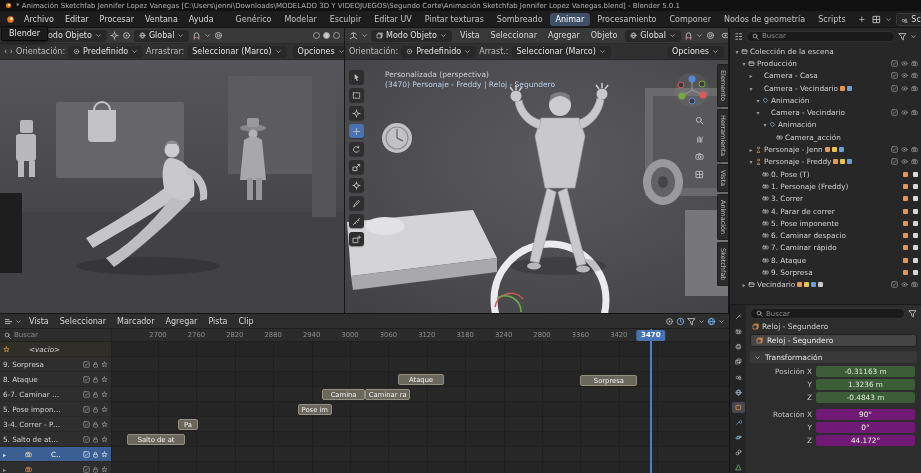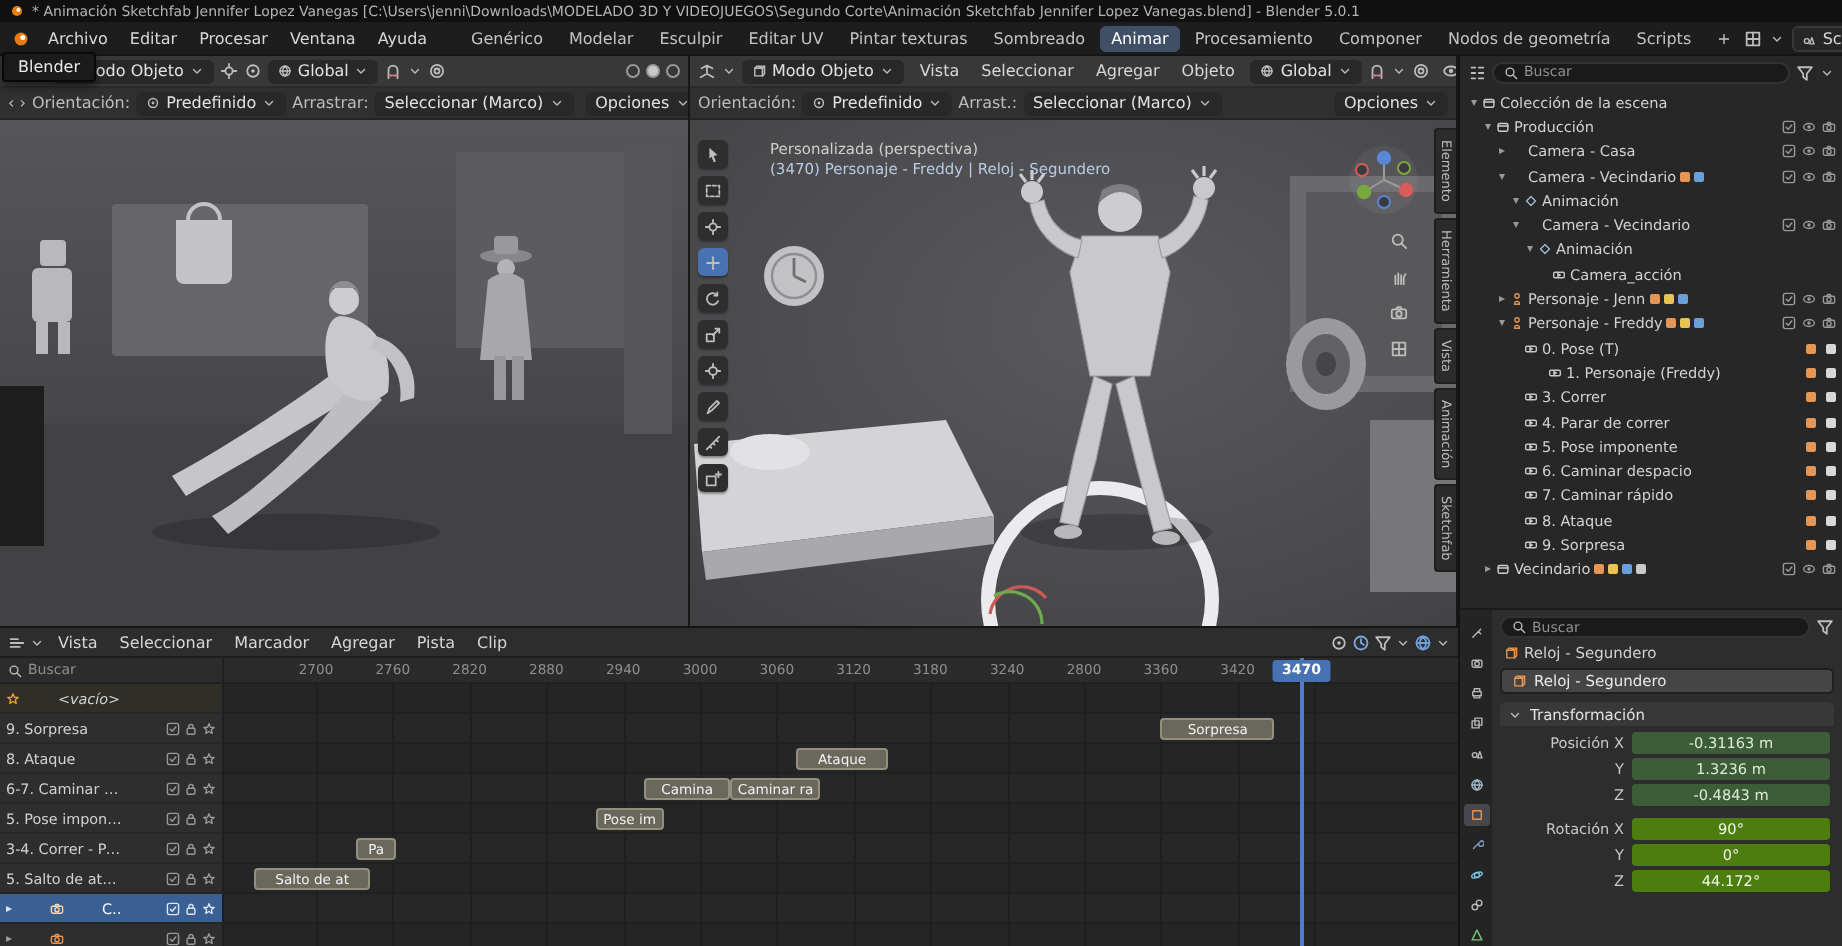--- a/index.html
+++ b/index.html
@@ -103,21 +103,21 @@
   .crumb{display:flex;align-items:center;gap:3px;color:#d2d2d2;font-size:7.5px;margin:2px 0 3px 2px;}
   .name-field{display:flex;align-items:center;gap:4px;background:#454545;border:1px solid #202020;border-radius:3px;height:13px;
               padding:0 5px;color:#eaeaea;font-size:7.5px;margin-bottom:4px;}
   .section-h{display:flex;align-items:center;gap:4px;background:#383838;border-radius:3px 3px 0 0;height:12px;padding:0 4px;
              color:#e2e2e2;font-size:7.5px;margin-bottom:3px;}
   .prow{display:flex;align-items:center;gap:4px;margin:2px 2px 2px 0;}
   .prow.gap{margin-top:6px;}
   .plabel{width:62px;text-align:right;color:#c8c8c8;font-size:7.3px;flex:none;}
   .pfield{flex:1;height:11px;border-radius:2px;display:flex;align-items:center;justify-content:center;font-size:7.3px;}
   .pfield.animated{background:#3d5c38;color:#dcecd4;}
-  .pfield.keyed{background:#4d7c0f;color:#f0fbe9;}
+  .pfield.keyed{background:#701a75;color:#f0fbe9;}
 </style>
 </head>
 <body>
 
 <div id="app">
 
   <div class="titlebar">
     <span class="ic sm" style="color:#e87d0d;">
         <svg viewBox="0 0 10 10" fill="none" stroke="currentColor" stroke-width="1" stroke-linecap="round" stroke-linejoin="round">
           <circle cx="5" cy="5" r="3.6" fill="currentColor" stroke="none"></circle>
@@ -862,21 +862,21 @@
               <rect x="1.2" y="3" width="7.6" height="4" rx="1"></rect>
               <path d="M4.2 4v2l1.8-1z"></path>
             </svg>
           </span>
           <span class="olab">0. Pose (T)</span>
           <span class="right-icons">
             <span class="badge" style="background: rgb(231, 149, 82);"></span>
             <span class="badge" style="background: rgb(216, 216, 216);"></span>
           </span>
         </div>
-        <div class="ol-row" style="padding-left: 24px; margin-left: 12px;">
+        <div class="ol-row" style="padding-left: 24px;">
           <span class="arrow"></span>
           <span class="ic sm" style="color: rgb(201, 201, 201);">
             <svg viewBox="0 0 10 10" fill="none" stroke="currentColor" stroke-width="1" stroke-linecap="round" stroke-linejoin="round">
               <rect x="1.2" y="3" width="7.6" height="4" rx="1"></rect>
               <path d="M4.2 4v2l1.8-1z"></path>
             </svg>
           </span>
           <span class="olab">1. Personaje (Freddy)</span>
           <span class="right-icons">
             <span class="badge" style="background: rgb(231, 149, 82);"></span>
@@ -1318,21 +1318,21 @@
         <div class="gridline" style="left: 199.6px;"></div>
         <div class="gridline" style="left: 238px;"></div>
         <div class="gridline" style="left: 276.4px;"></div>
         <div class="gridline" style="left: 314.8px;"></div>
         <div class="gridline" style="left: 353.2px;"></div>
         <div class="gridline" style="left: 391.6px;"></div>
         <div class="gridline" style="left: 430px;"></div>
         <div class="gridline" style="left: 468.4px;"></div>
         <div class="gridline" style="left: 506.8px;"></div>
         <div class="gridline" style="left: 545.2px;"></div>
-        <div class="strip" style="left: 468.4px; width: 57px; top: 17px;">Sorpresa</div>
+        <div class="strip" style="left: 468.4px; width: 57px; top: 33px;">Sorpresa</div>
         <div class="strip" style="left: 286px; width: 46.08px; top: 32px;">Ataque</div>
         <div class="strip" style="left: 209.84px; width: 43.52px; top: 47px;">Camina</div>
         <div class="strip" style="left: 253.36px; width: 44.8px; top: 47px;">Caminar ra</div>
         <div class="strip" style="left: 185.52px; width: 34.56px; top: 62px;">Pose im</div>
         <div class="strip" style="left: 65.84px; width: 20.48px; top: 77px;">Pa</div>
         <div class="strip" style="left: 15.28px; width: 57.6px; top: 92px;">Salto de at</div>
       </div>
     <div class="playhead" id="playhead" style="left: 649.8px;"></div>
   </div>
 

